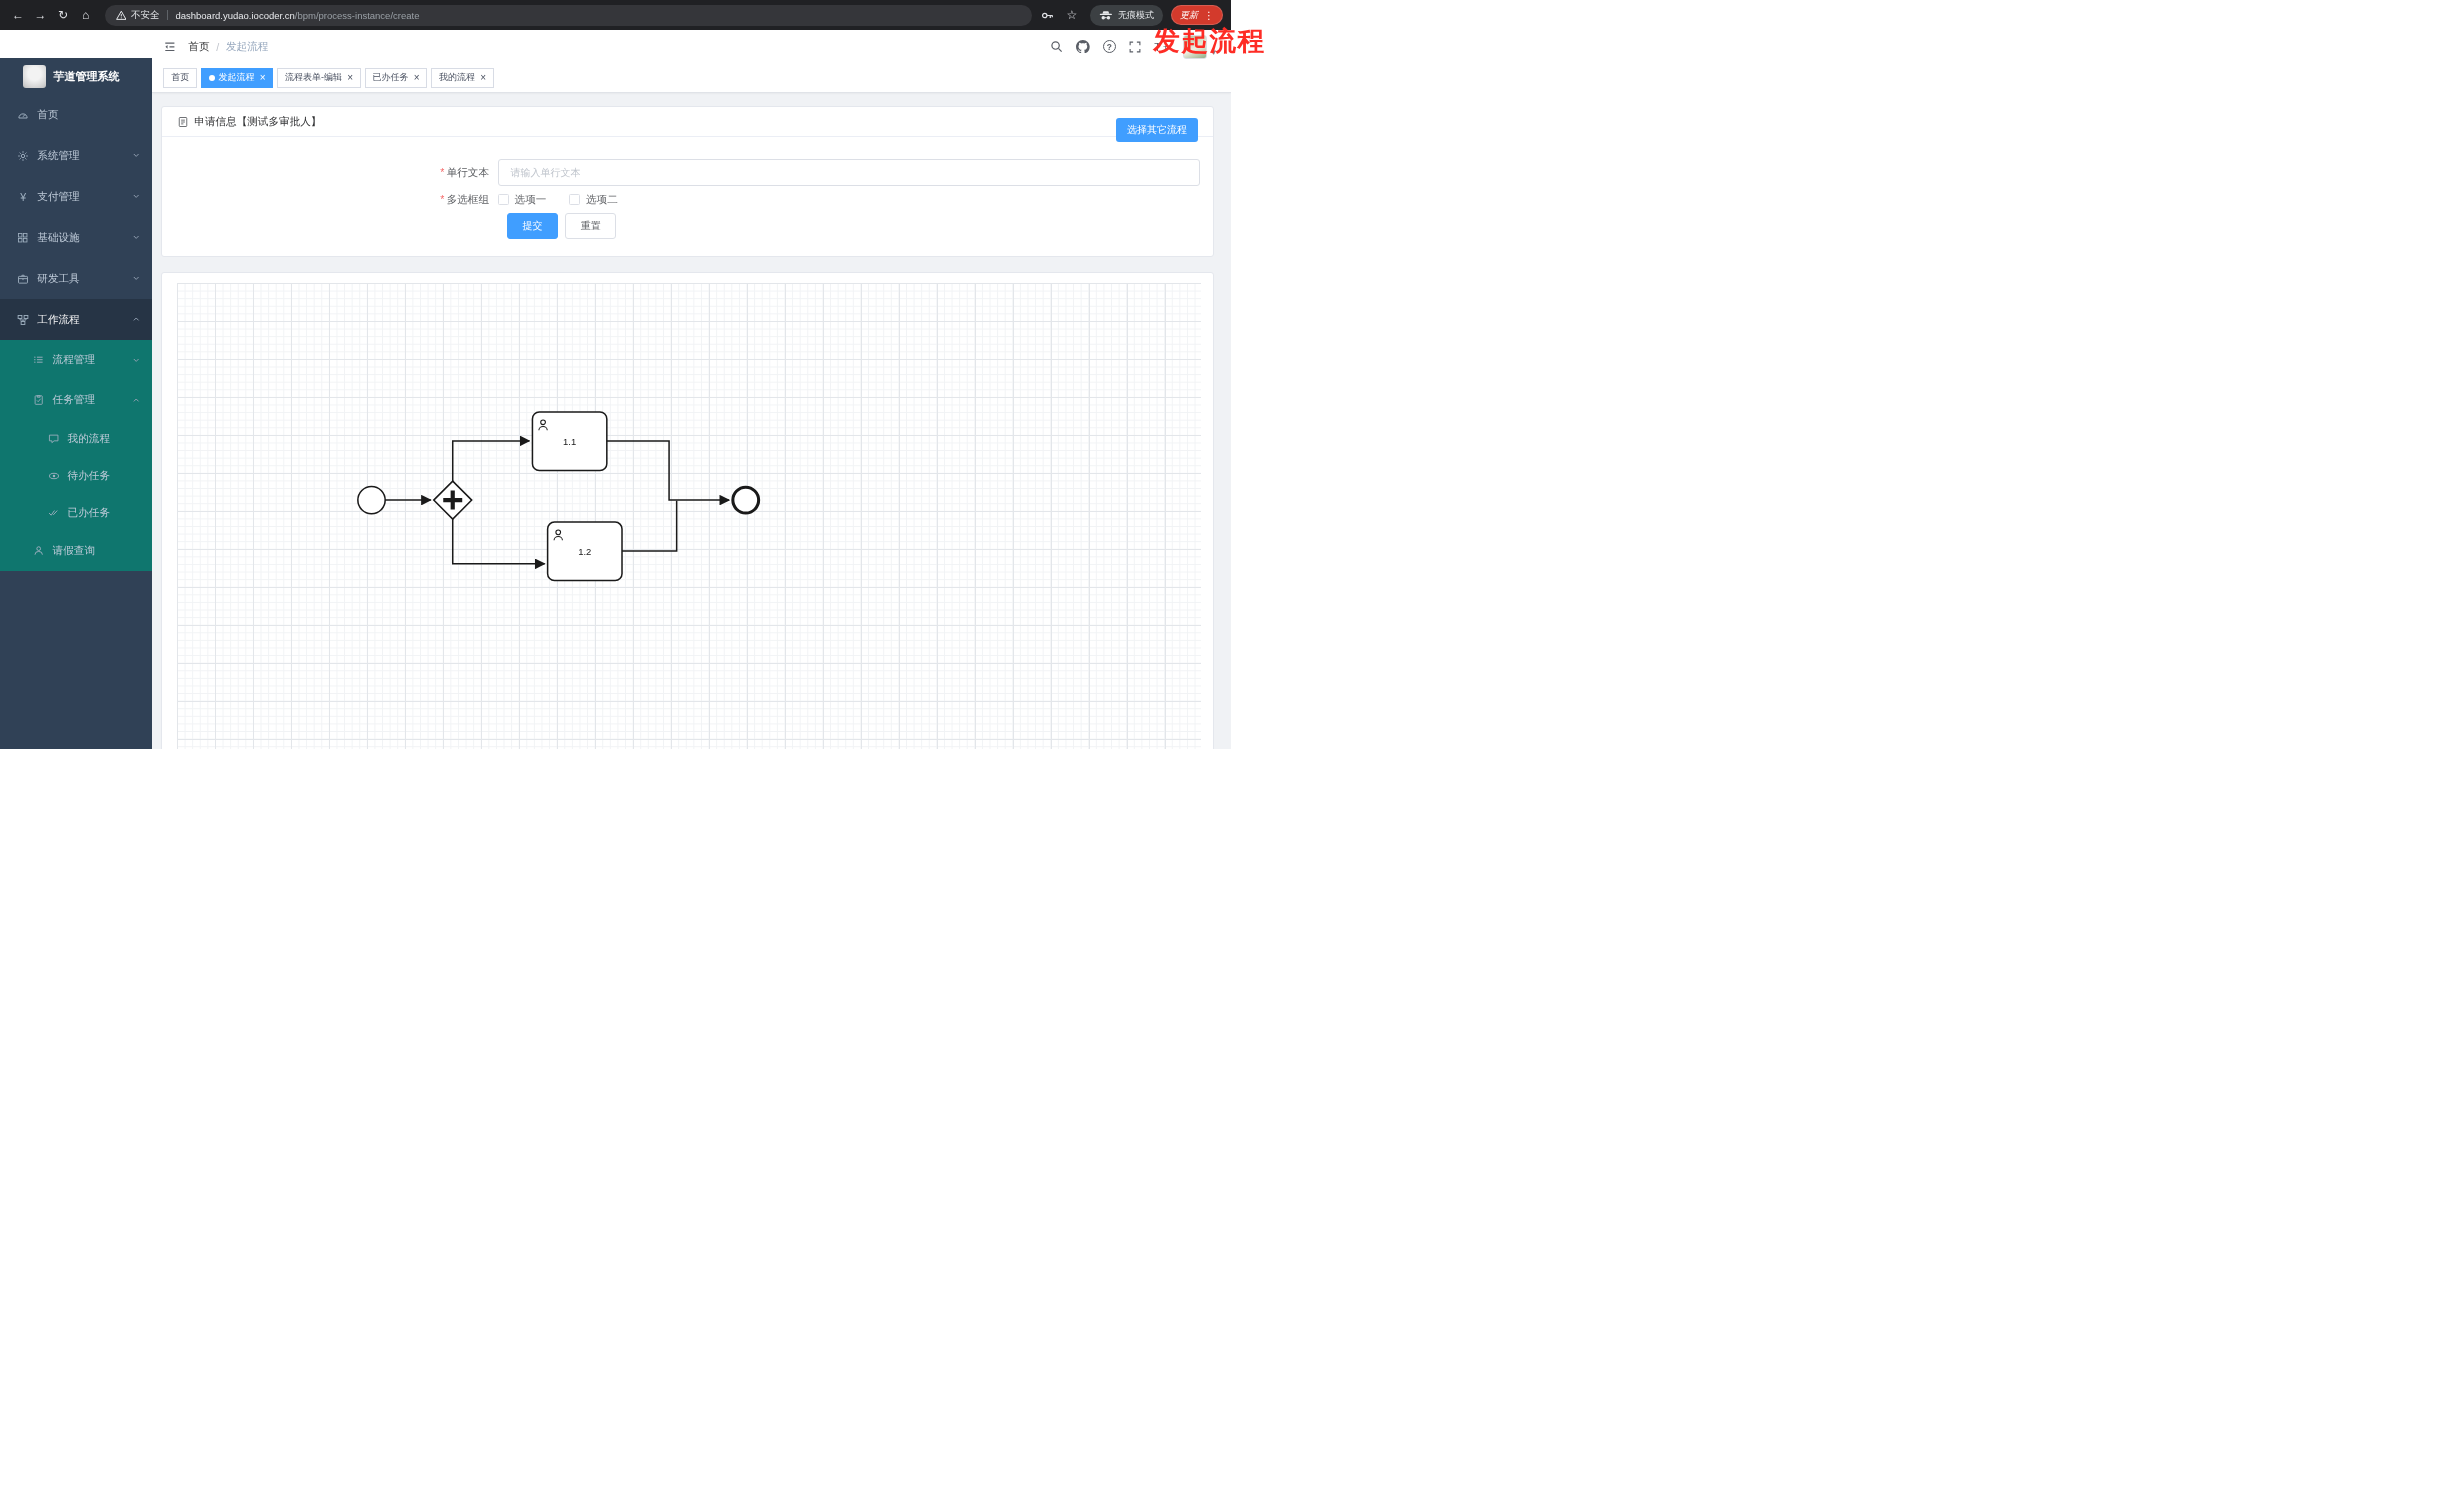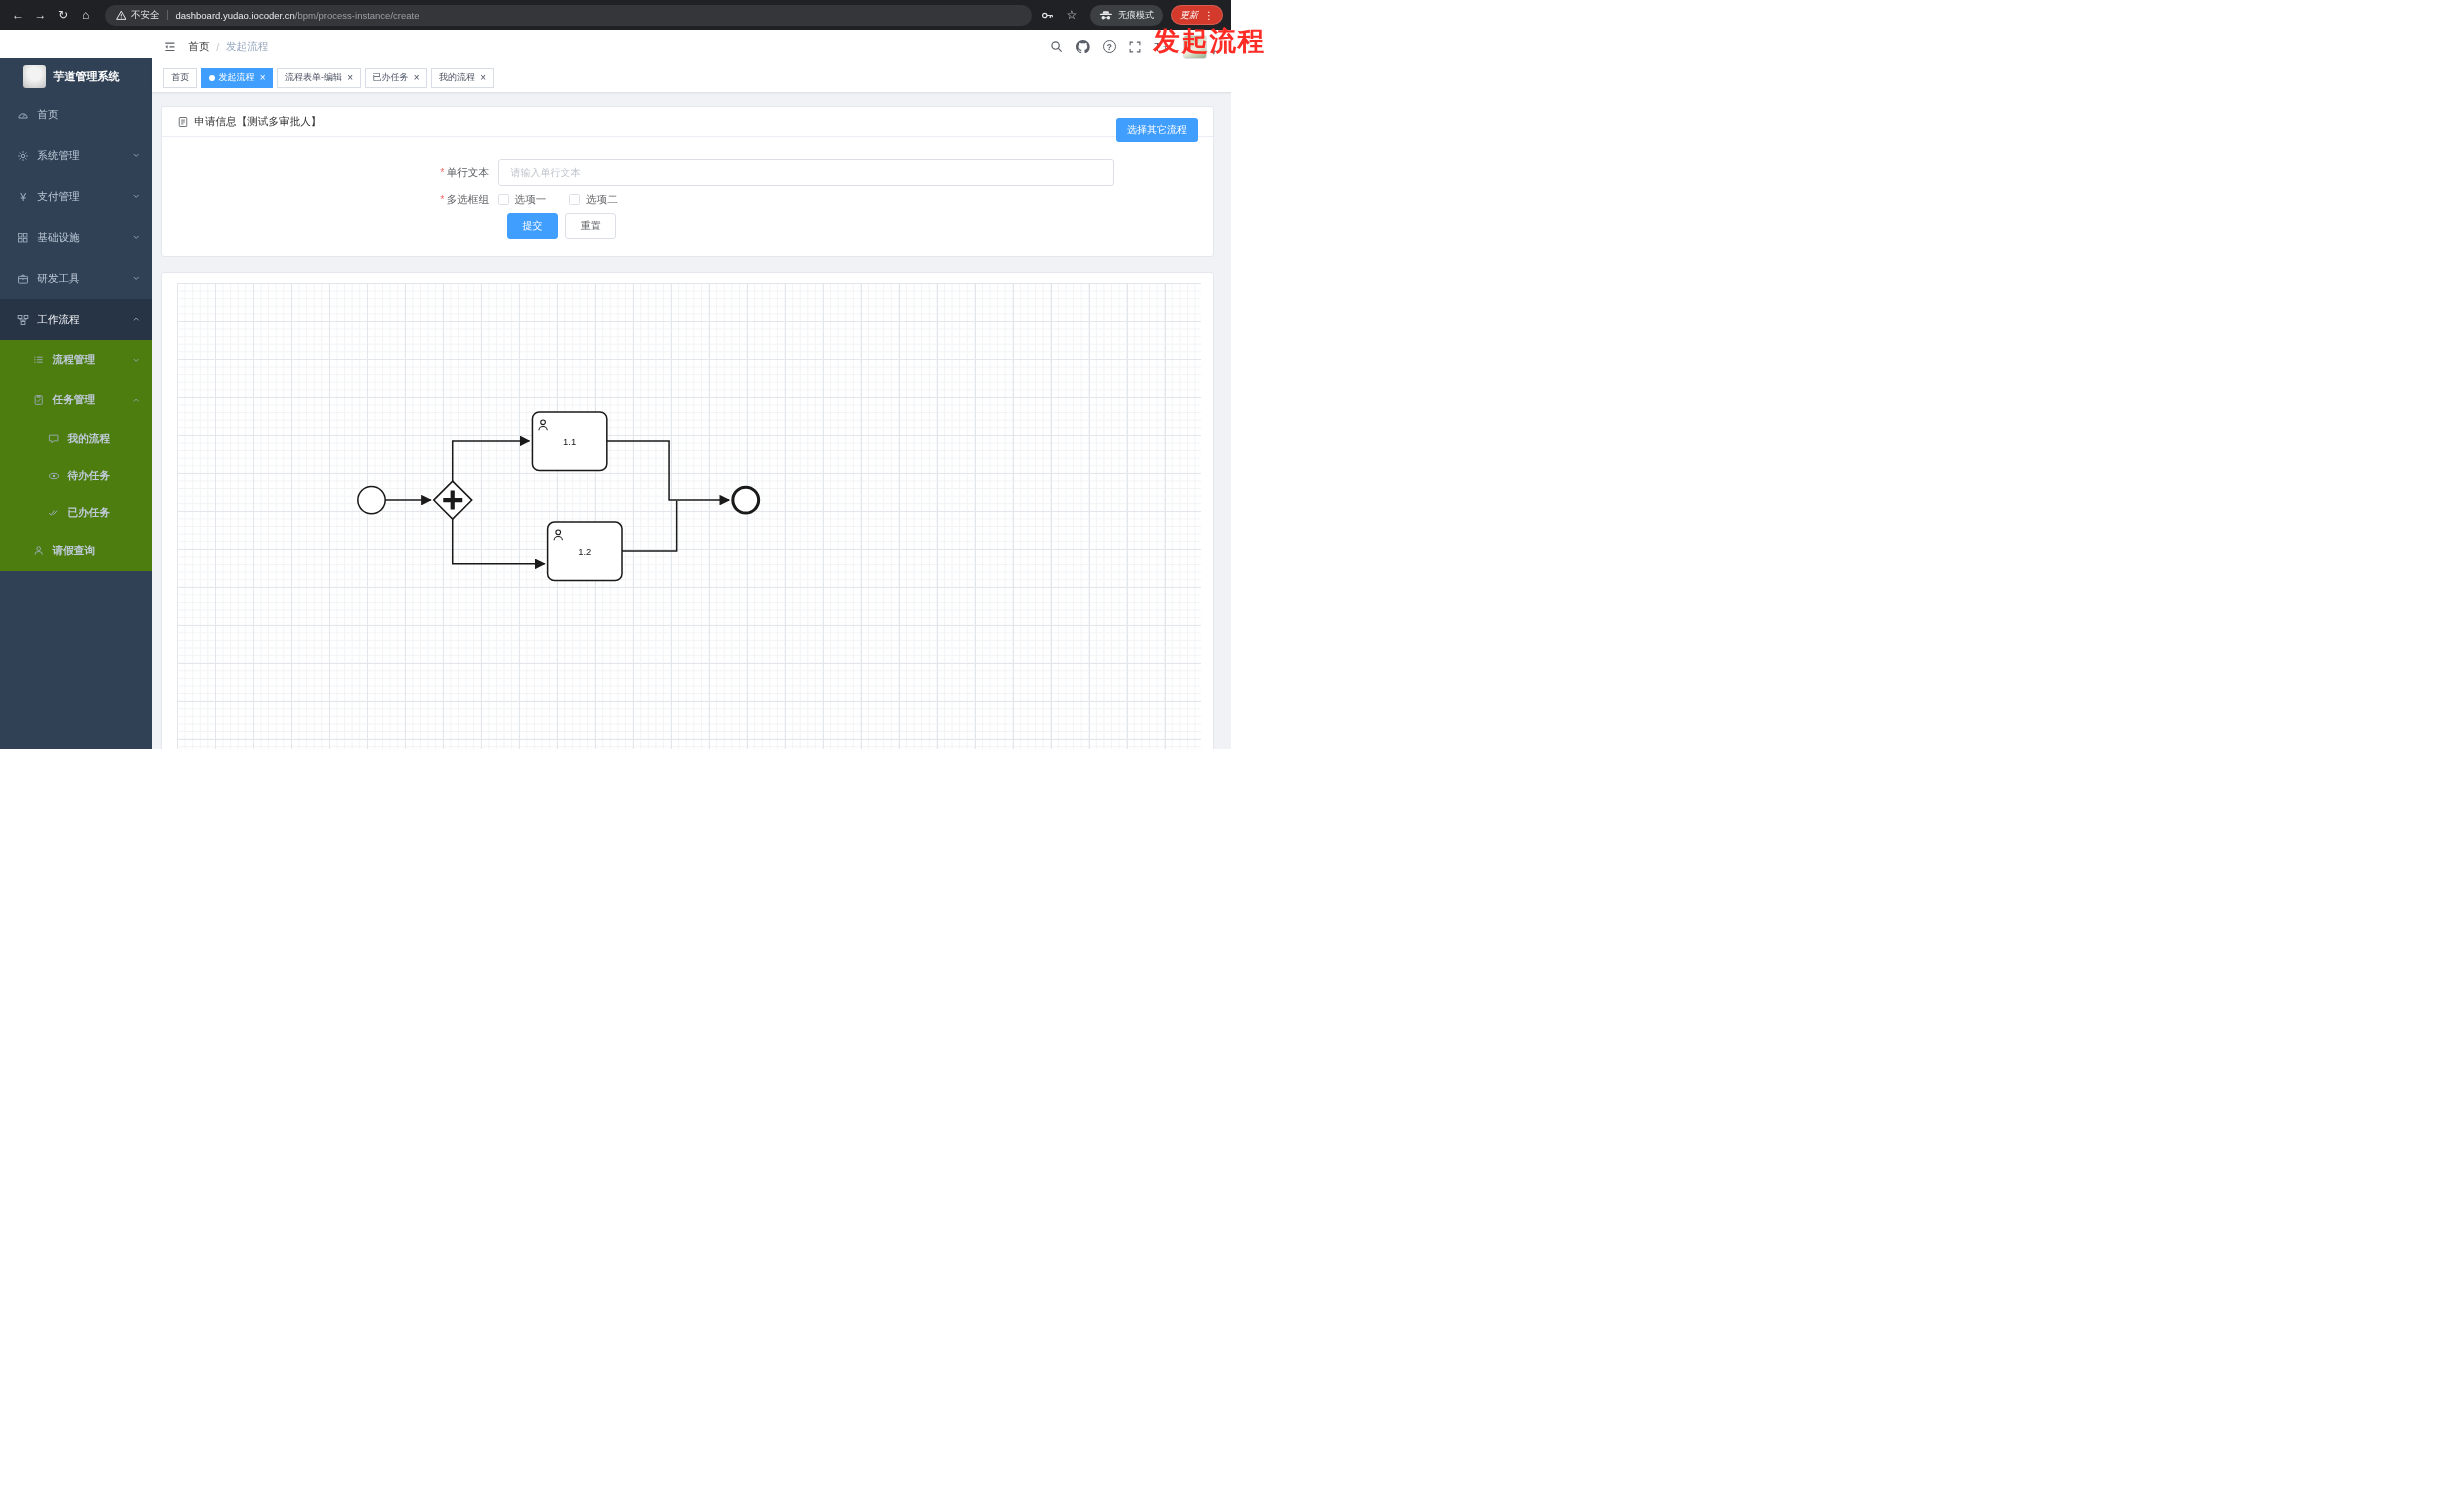--- a/index.html
+++ b/index.html
@@ -33,21 +33,21 @@
   .logo-img { width:23px; height:23px; border-radius:3px; flex:none;
     background:radial-gradient(circle at 50% 38%, #f3f3f3 35%, #d8d8d8 70%, #bdbdbd); }
   .logo-title { color:#fff; font-size:11px; font-weight:700; white-space:nowrap; }
   .mi { height:41px; display:flex; align-items:center; gap:7.6px; padding:0 12px 0 16.7px; font-size:10.6px;
     cursor:pointer; position:relative; white-space:nowrap; }
   .mi .ic { width:13px; display:flex; justify-content:center; color:#9fb0c0; flex:none; }
   .mi .chev { margin-left:auto; color:#93a1b3; display:flex; }
   .chev svg { width:8.4px; height:8.4px; }
   .chev.up svg { transform:rotate(180deg); }
   .mi.parent-active { color:#f4f4f5; background:#263445; }
-  .sub { background:#4d7c0f;font-weight:bold; }
+  .sub { background:#0f766e; }
   .sub .mi { height:40px; padding-left:32px; }
   .sub2 .mi { height:37px; padding-left:47px; }
 
   .main { flex:1; min-width:0; display:flex; flex-direction:column; background:#f0f2f5; }
 
   
   .hdr { height:33px; background:#fff; display:flex; align-items:center; gap:12px; padding:0 15px 0 10.6px; flex:none; }
   .fold { display:flex; cursor:pointer; }
   .crumb { display:flex; align-items:center; gap:6.8px; font-size:10.6px; }
   .crumb .home { color:#303133; cursor:pointer; }
@@ -76,21 +76,21 @@
   .card { background:#fff; border:0.8px solid #e4e7ed; border-radius:3px; position:relative; }
   .card-hd { height:30px; display:flex; align-items:center; gap:5.3px; padding:12px 15px; border-bottom:0.8px solid #ebeef5;
     font-size:10.6px; color:#303133; }
   .card-hd .cic { display:flex; color:#606266; }
   .choose-btn { position:absolute; top:11.4px; right:15px; height:24px; padding:0 11.4px; background:#409eff; color:#fff;
     border:none; border-radius:3px; font-size:10px; cursor:pointer; z-index:2; }
   .form { padding:22px 0 16.7px; }
   .frow { display:flex; align-items:center; padding-left:251px; }
   .flabel { width:85px; text-align:right; padding-right:9px; color:#606266; font-size:10.6px; flex:none; }
   .req { color:#f56c6c; margin-right:2.3px; }
-  .fctrl { width:616px; }
+  .fctrl { width:702px; }
   .tinput { width:100%; height:27px; border:0.8px solid #dcdfe6; border-radius:3px; padding:0 11.4px; font-size:10px;
     color:#606266; outline:none; background:#fff; font-family:inherit; }
   .tinput::placeholder { color:#bfc4cc; }
   .cbgroup { display:flex; align-items:center; gap:23px; height:27px; }
   .cb { display:flex; align-items:center; gap:6px; color:#606266; font-size:10.6px; cursor:pointer; }
   .cbbox { width:10.6px; height:10.6px; border:0.8px solid #dcdfe6; border-radius:1.5px; background:#fff; flex:none; }
   .btnrow { padding-left:345px; display:flex; gap:7.6px; }
   .btn { height:26px; padding:0 14.4px; border-radius:3px; font-size:10px; cursor:pointer;
     border:0.8px solid #dcdfe6; background:#fff; color:#606266; font-family:inherit; }
   .btn.primary { background:#409eff; border-color:#409eff; color:#fff; }

